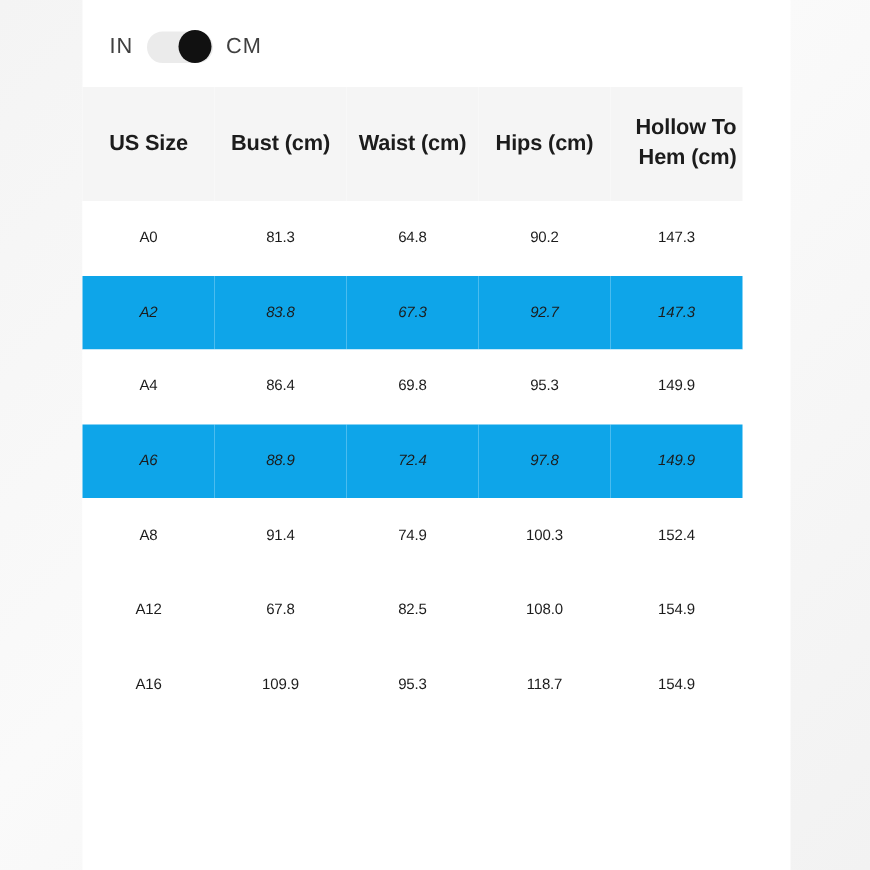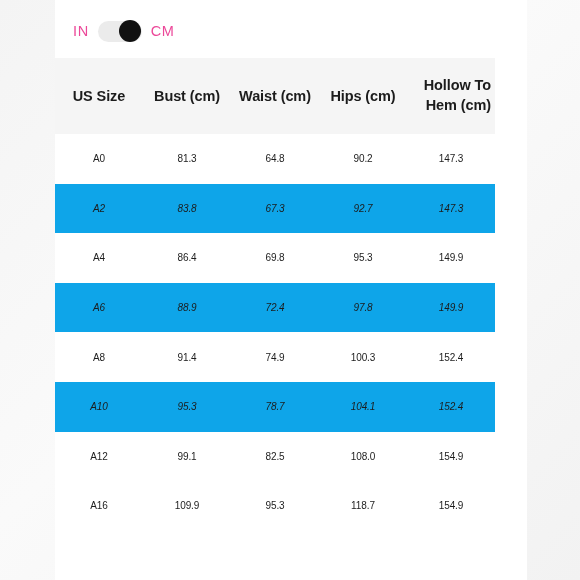--- a/index.html
+++ b/index.html
@@ -40,21 +40,21 @@
     top: 18px;
     height: 26px;
     display: flex;
     align-items: center;
     gap: 9px;
   }
 
   .unit-label {
     font-size: 14.5px;
     letter-spacing: 0.6px;
-    color: #ec4899;
+    color: #404040;
     line-height: 1;
     user-select: none;
   }
 
   #unit-switch {
     position: relative;
     width: 44px;
     height: 21px;
     border-radius: 11px;
     background: #ebebeb;
@@ -193,30 +193,23 @@
           <td>97.8</td>
           <td>149.9</td>
         </tr>
         <tr class="row-odd">
           <td>A8</td>
           <td>91.4</td>
           <td>74.9</td>
           <td>100.3</td>
           <td>152.4</td>
         </tr>
-        <tr class="row-even">
-          <td>A10</td>
-          <td>95.3</td>
-          <td>78.7</td>
-          <td>104.1</td>
-          <td>152.4</td>
-        </tr>
         <tr class="row-odd">
           <td>A12</td>
-          <td>99.1</td>
+          <td>67.8</td>
           <td>82.5</td>
           <td>108.0</td>
           <td>154.9</td>
         </tr>
         <tr class="row-odd">
           <td>A16</td>
           <td>109.9</td>
           <td>95.3</td>
           <td>118.7</td>
           <td>154.9</td>

